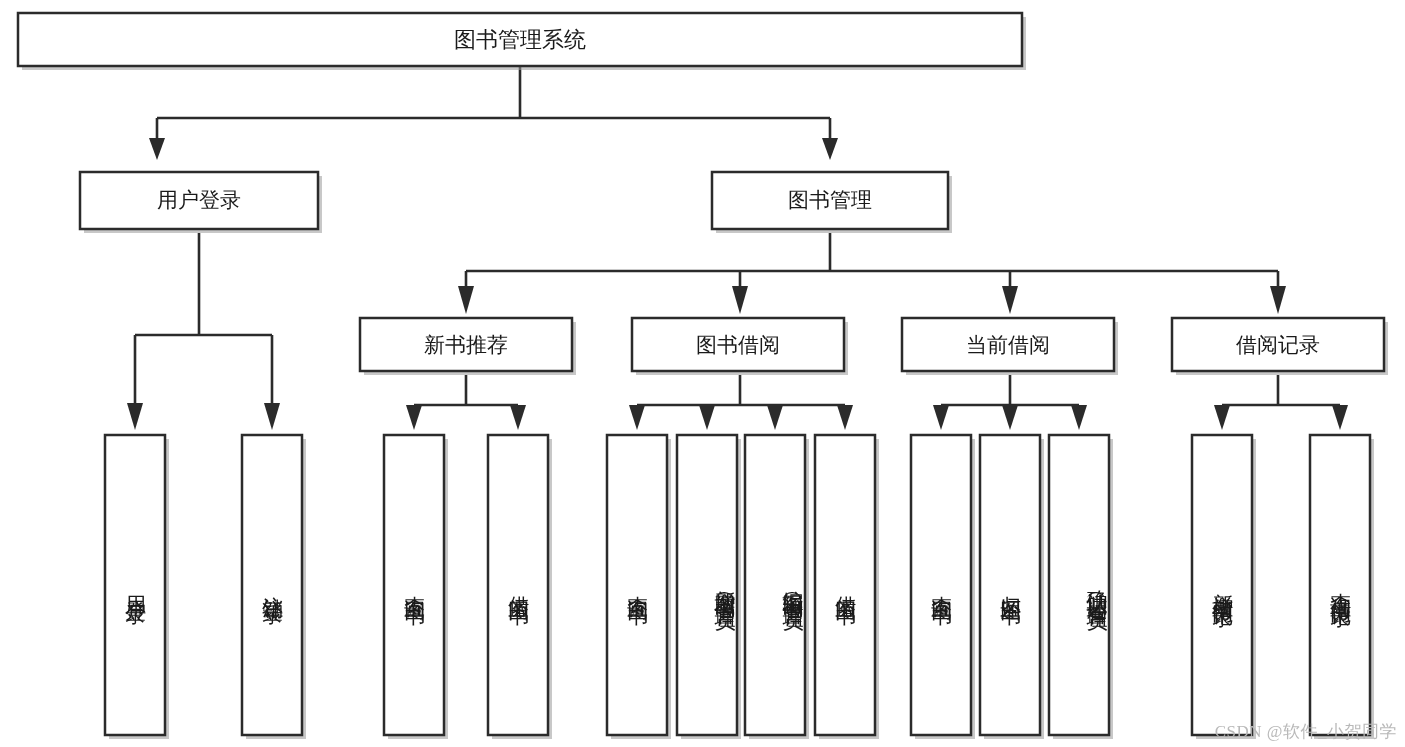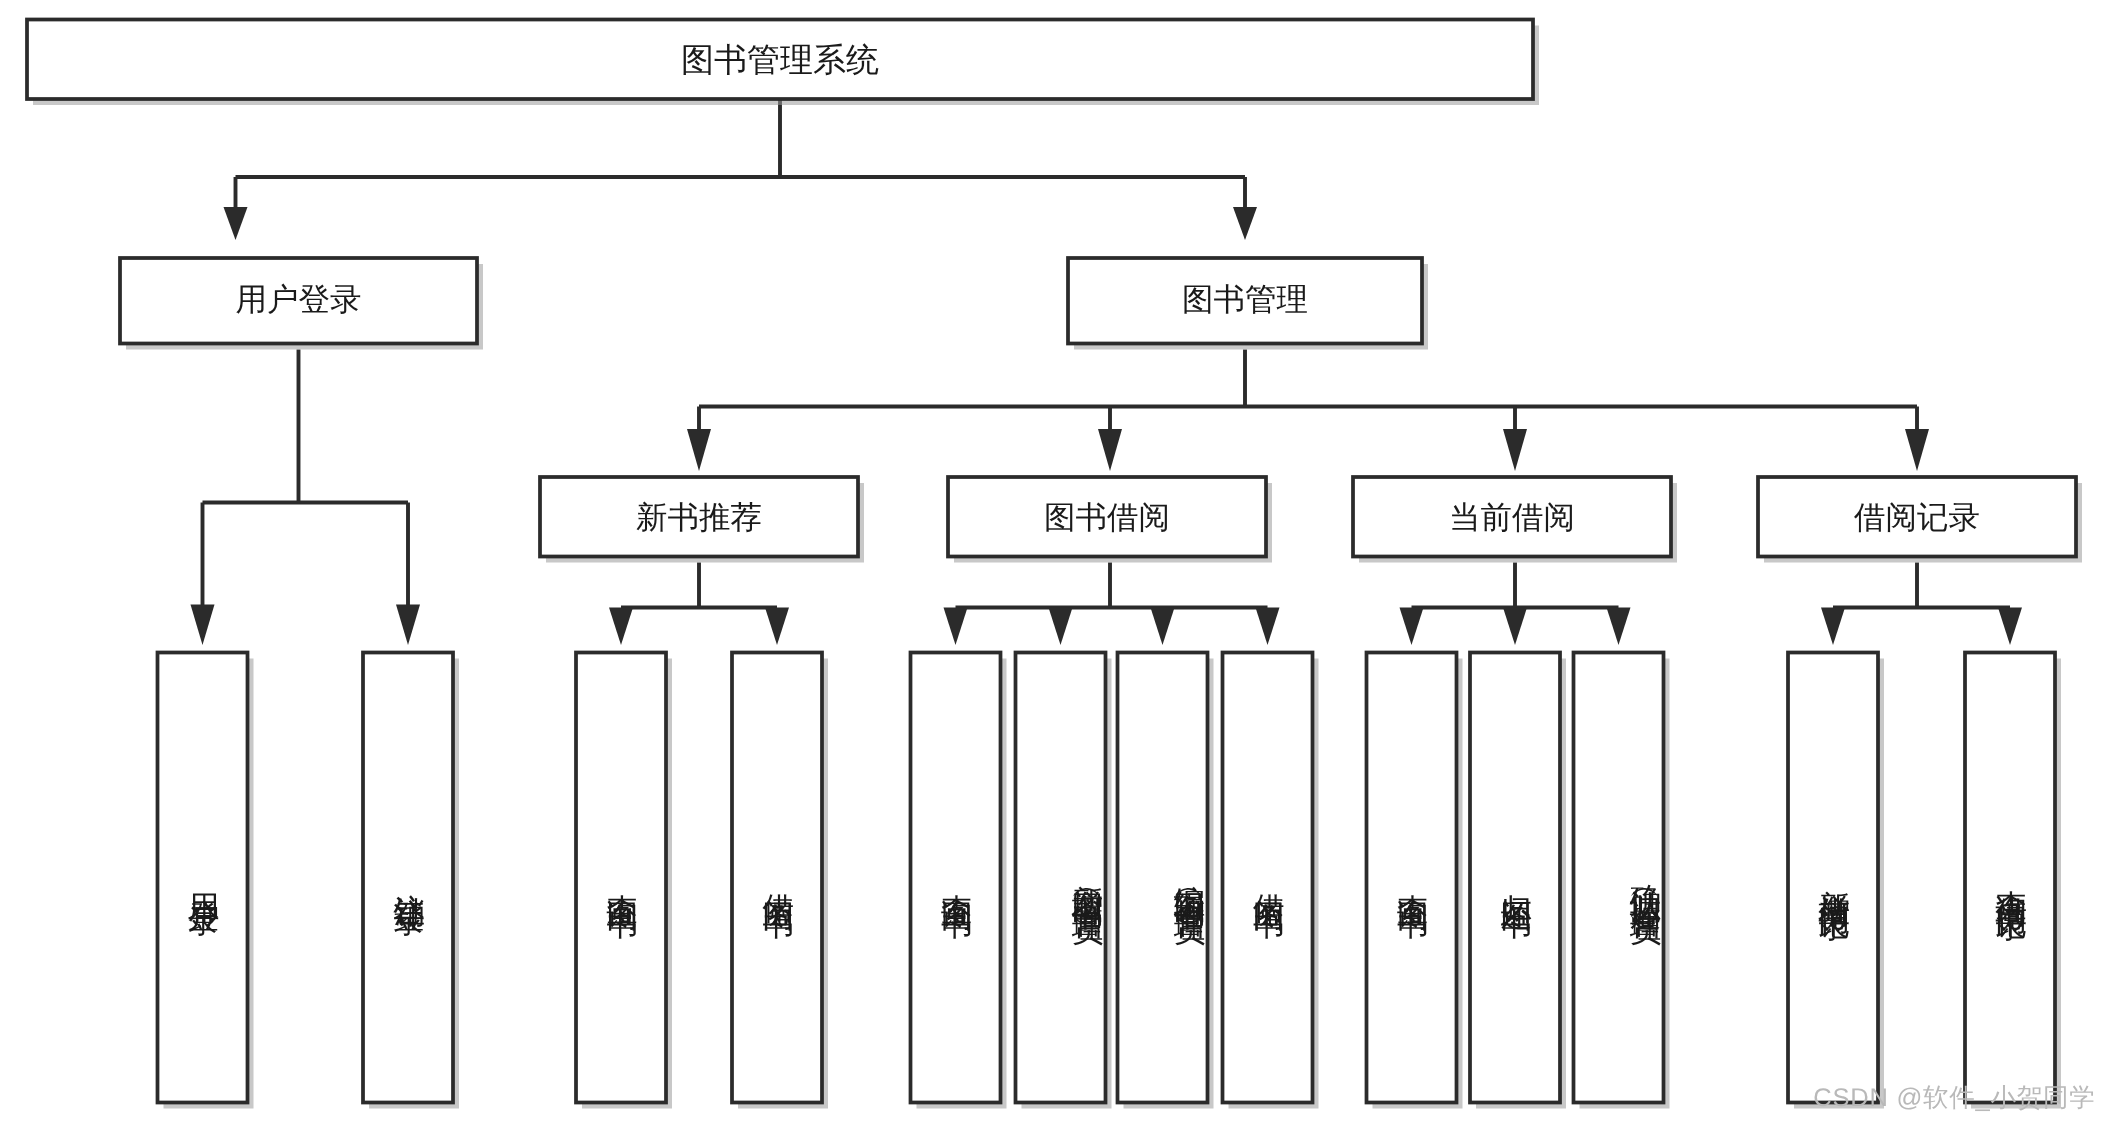--- a/index.html
+++ b/index.html
@@ -69,21 +69,21 @@
     color: #1a1a1a;
     letter-spacing: 3px;
     text-align: center;
     white-space: nowrap;
     user-select: none;
   }
   #watermark {
     position: absolute;
     right: 8px;
     bottom: 4px;
-    font-family: Liberation Sans, sans-serif;
+    font-family: Liberation Serif, serif;
     font-size: 17px;
     color: #b9b9b9;
     letter-spacing: 0.5px;
     white-space: nowrap;
   }
 </style>
 </head>
 <body>
 
 <div id="diagram-root">

